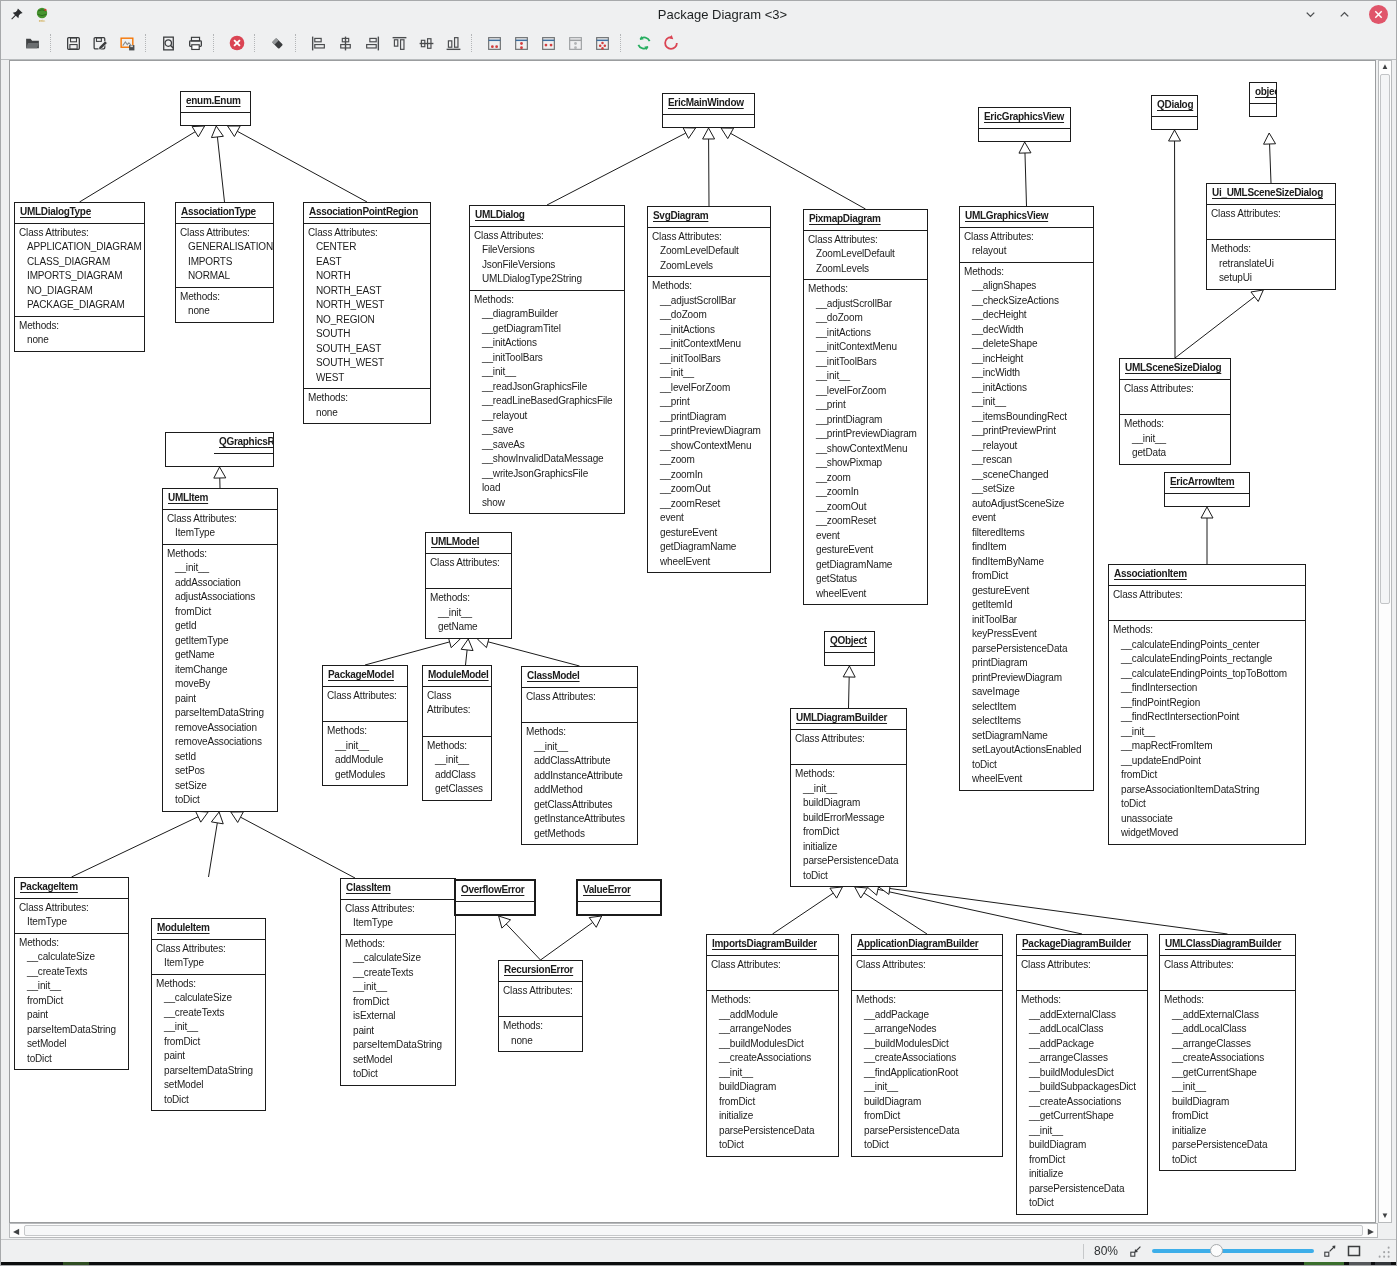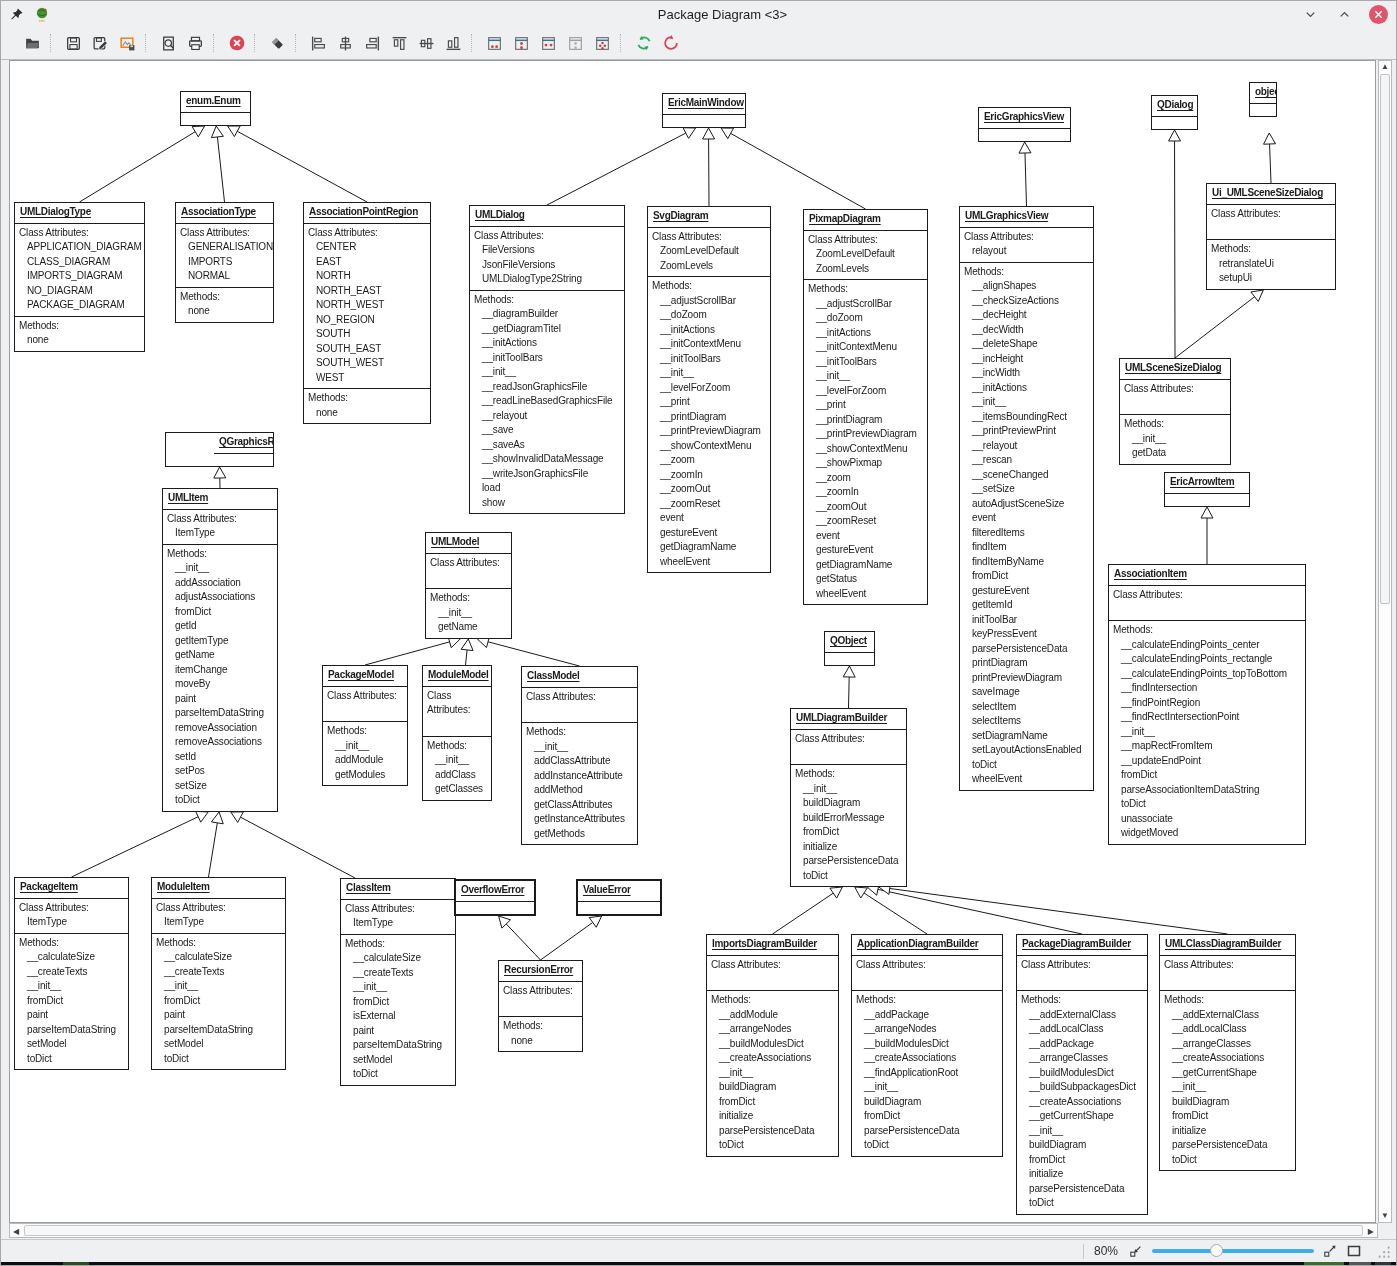--- a/index.html
+++ b/index.html
@@ -316,21 +316,21 @@
       <line x1="539.5" y1="959" x2="505.22195440498183" y2="922.9695650697373" stroke="#1b1b1b" stroke-width="1"></line>
       <polygon points="497.64,915 509.5689898975658,918.8339535761108 500.87491891239785,927.1051765633638" fill="#ffffff" stroke="#1b1b1b" stroke-width="1"></polygon>
       <line x1="539.5" y1="959" x2="591.749690428805" y2="921.4225828887313" stroke="#1b1b1b" stroke-width="1"></line>
       <polygon points="600.68,915 595.2529174590221,926.2936608366558 588.2464633985879,916.5515049408068" fill="#ffffff" stroke="#1b1b1b" stroke-width="1"></polygon>
     </svg>
   <div id="boxes">
       <div class="ubox stub" style="left: 179px; top: 90px; width: 71px;">
         <div class="utitle">enum.Enum</div>
         <div class="ustub"></div>
       </div>
-      <div class="ubox stub" style="left: 661px; top: 92px; width: 84px;">
+      <div class="ubox stub" style="left: 661px; top: 92px; width: 93px;">
         <div class="utitle">EricMainWindow</div>
         <div class="ustub"></div>
       </div>
       <div class="ubox stub" style="left: 977px; top: 106px; width: 93px;">
         <div class="utitle">EricGraphicsView</div>
         <div class="ustub"></div>
       </div>
       <div class="ubox stub" style="left: 1150px; top: 94px; width: 47px;">
         <div class="utitle">QDialog</div>
         <div class="ustub"></div>
@@ -682,21 +682,21 @@
           <div class="uitem">__calculateSize</div>
           <div class="uitem">__createTexts</div>
           <div class="uitem">__init__</div>
           <div class="uitem">fromDict</div>
           <div class="uitem">paint</div>
           <div class="uitem">parseItemDataString</div>
           <div class="uitem">setModel</div>
           <div class="uitem">toDict</div>
         </div>
       </div>
-      <div class="ubox" style="left: 150px; top: 876px; width: 135px;">
+      <div class="ubox" style="left: 150px; top: 917px; width: 115px;">
         <div class="utitle">ModuleItem</div>
         <div class="usec">
           <div class="ulabel">Class Attributes:</div>
           <div class="uitem">ItemType</div>
         </div>
         <div class="usec">
           <div class="ulabel">Methods:</div>
           <div class="uitem">__calculateSize</div>
           <div class="uitem">__createTexts</div>
           <div class="uitem">__init__</div>

